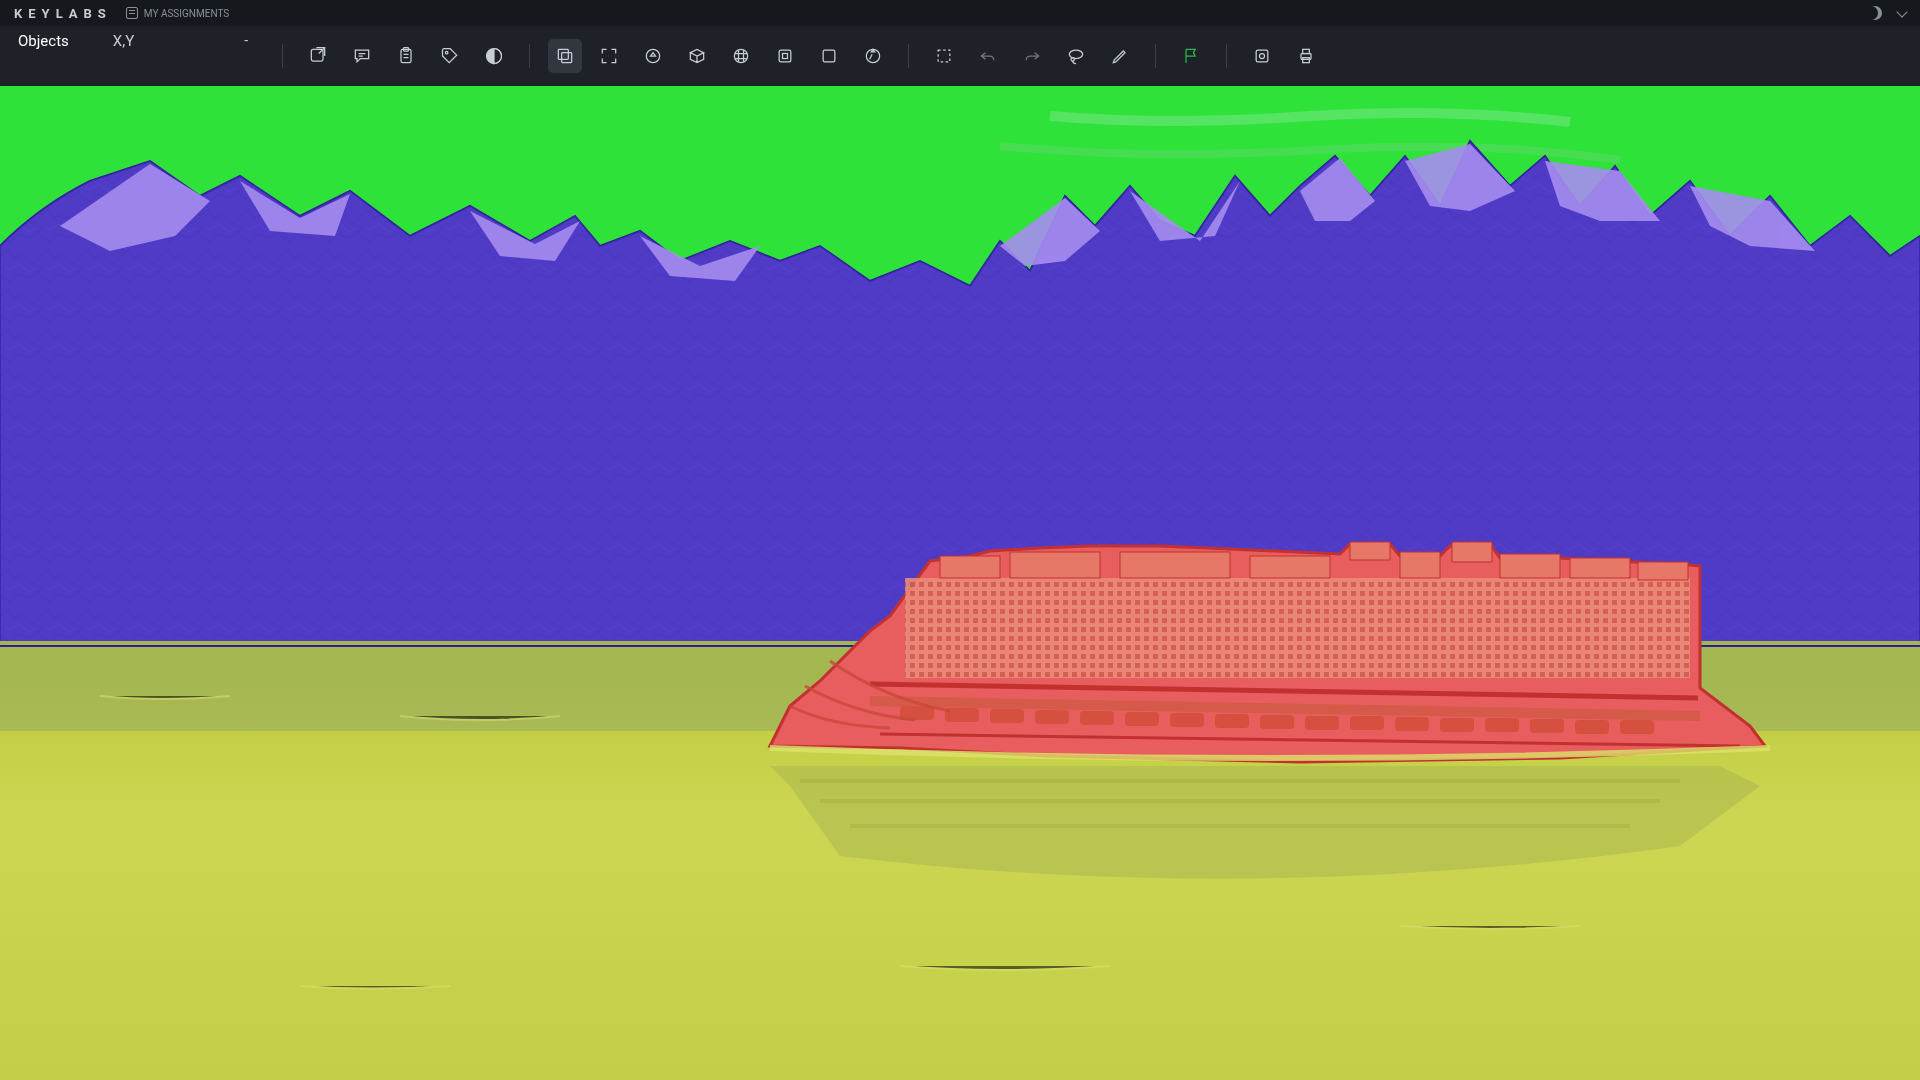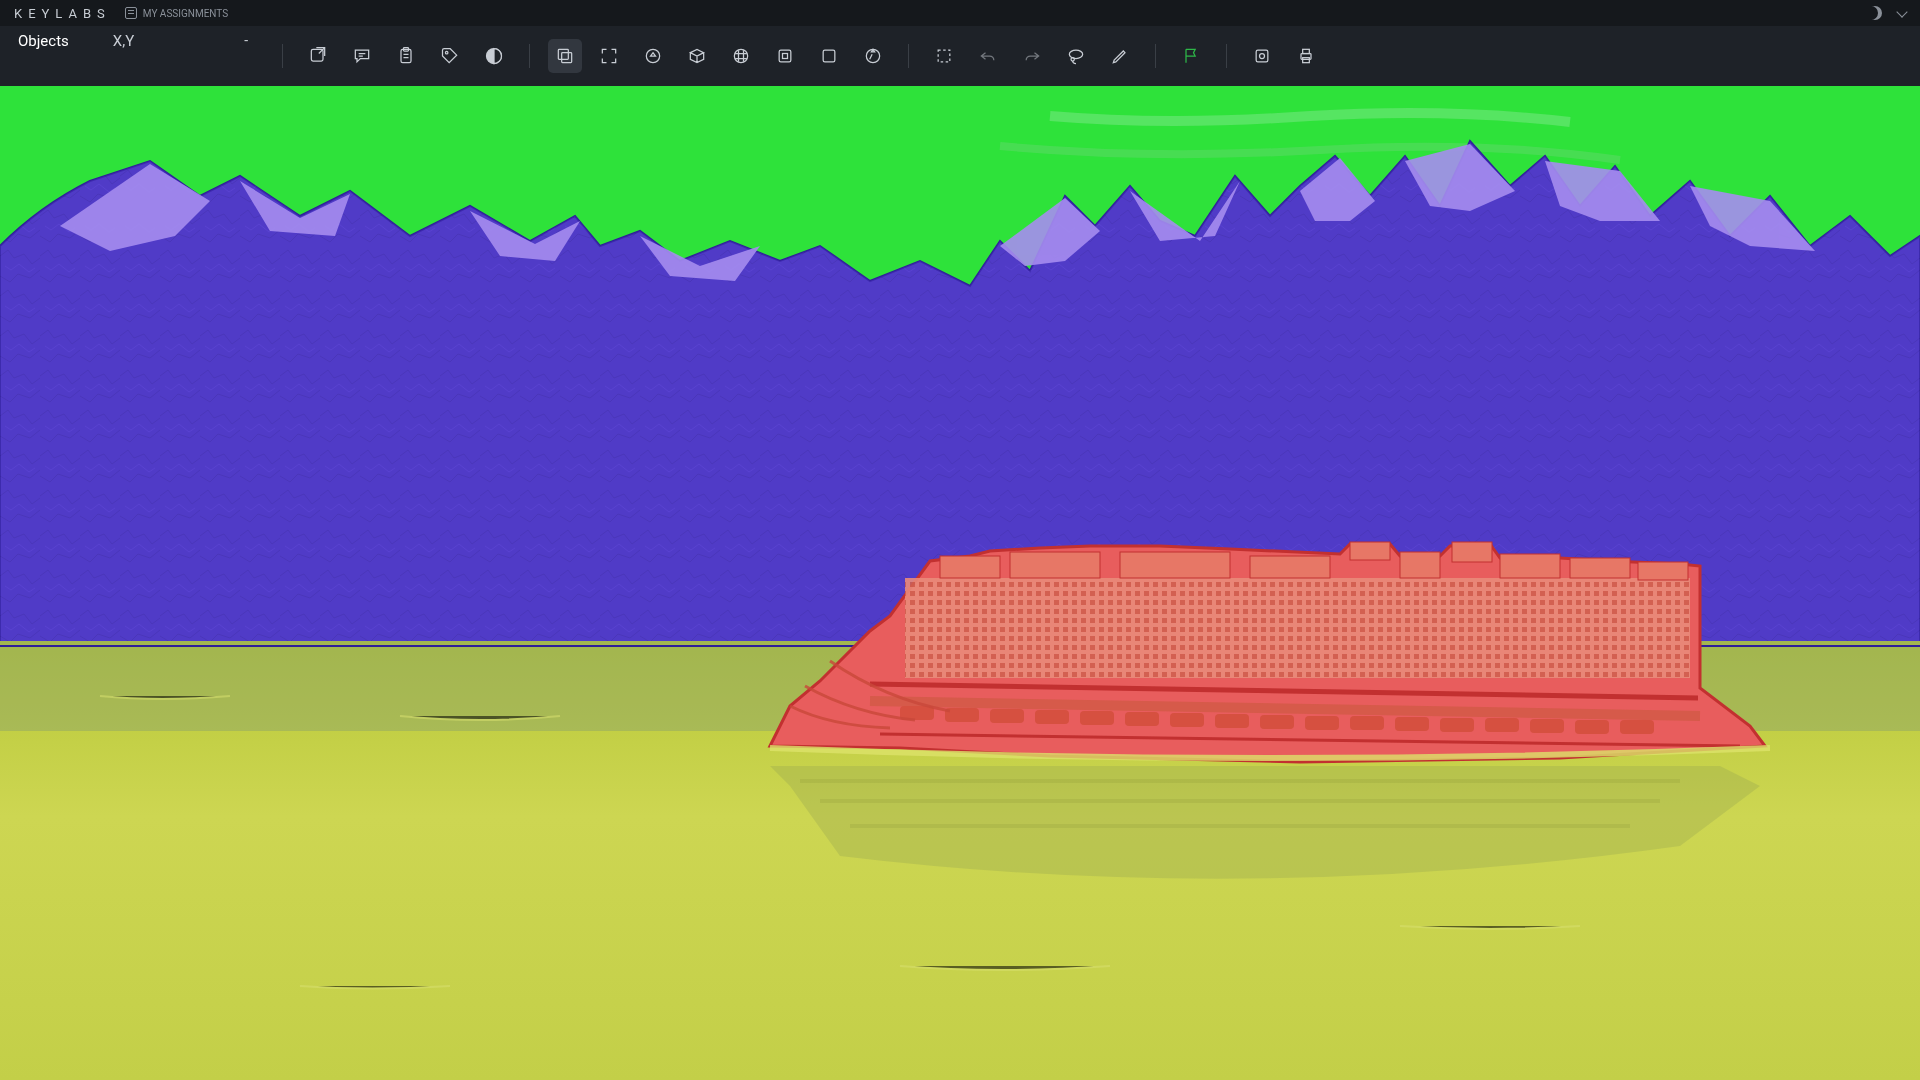--- a/index.html
+++ b/index.html
@@ -24,21 +24,21 @@
   .topbar {
     height: 26px;
     background: var(--bg-darker);
     display: flex;
     align-items: center;
     padding: 0 14px;
     gap: 14px;
     font-size: 11px;
     color: var(--text);
   }
-  .logo { letter-spacing: 6px; font-weight: 400; font-size: 13px; }
+  .logo { letter-spacing: 6px; font-weight: 700; font-size: 13px; }
   .assignments { display: flex; align-items: center; gap: 6px; color: var(--text-dim); font-size: 10px; }
   .assignments .list-icon { width: 12px; height: 12px; border: 1px solid var(--text-dim); border-radius: 2px; position: relative; }
   .assignments .list-icon::before { content:""; position:absolute; left:2px; right:2px; top:2px; height:2px; border-top:1px solid var(--text-dim); border-bottom:1px solid var(--text-dim); }
   .topbar-right { margin-left: auto; display: flex; align-items: center; gap: 16px; }
   .moon-icon { width: 14px; height: 14px; border-radius: 50%; box-shadow: inset -4px 0 0 0 var(--text-dim); }
   .chevron-down { width: 8px; height: 8px; border-right: 1.5px solid var(--text-dim); border-bottom: 1.5px solid var(--text-dim); transform: rotate(45deg); margin-top:-3px; }
   
   
   .toolbar-row {
     height: 60px;

